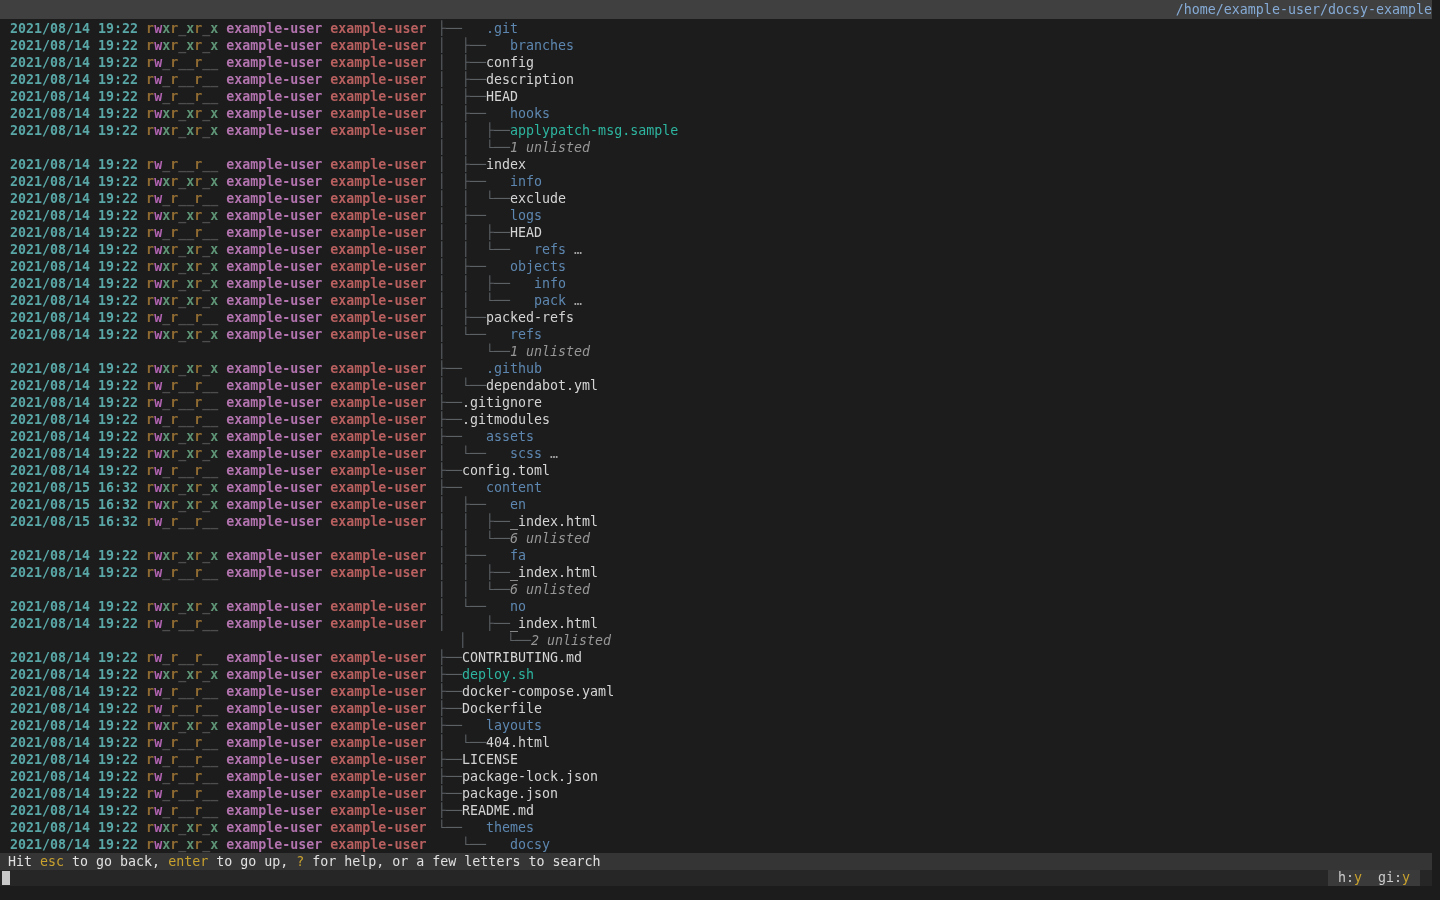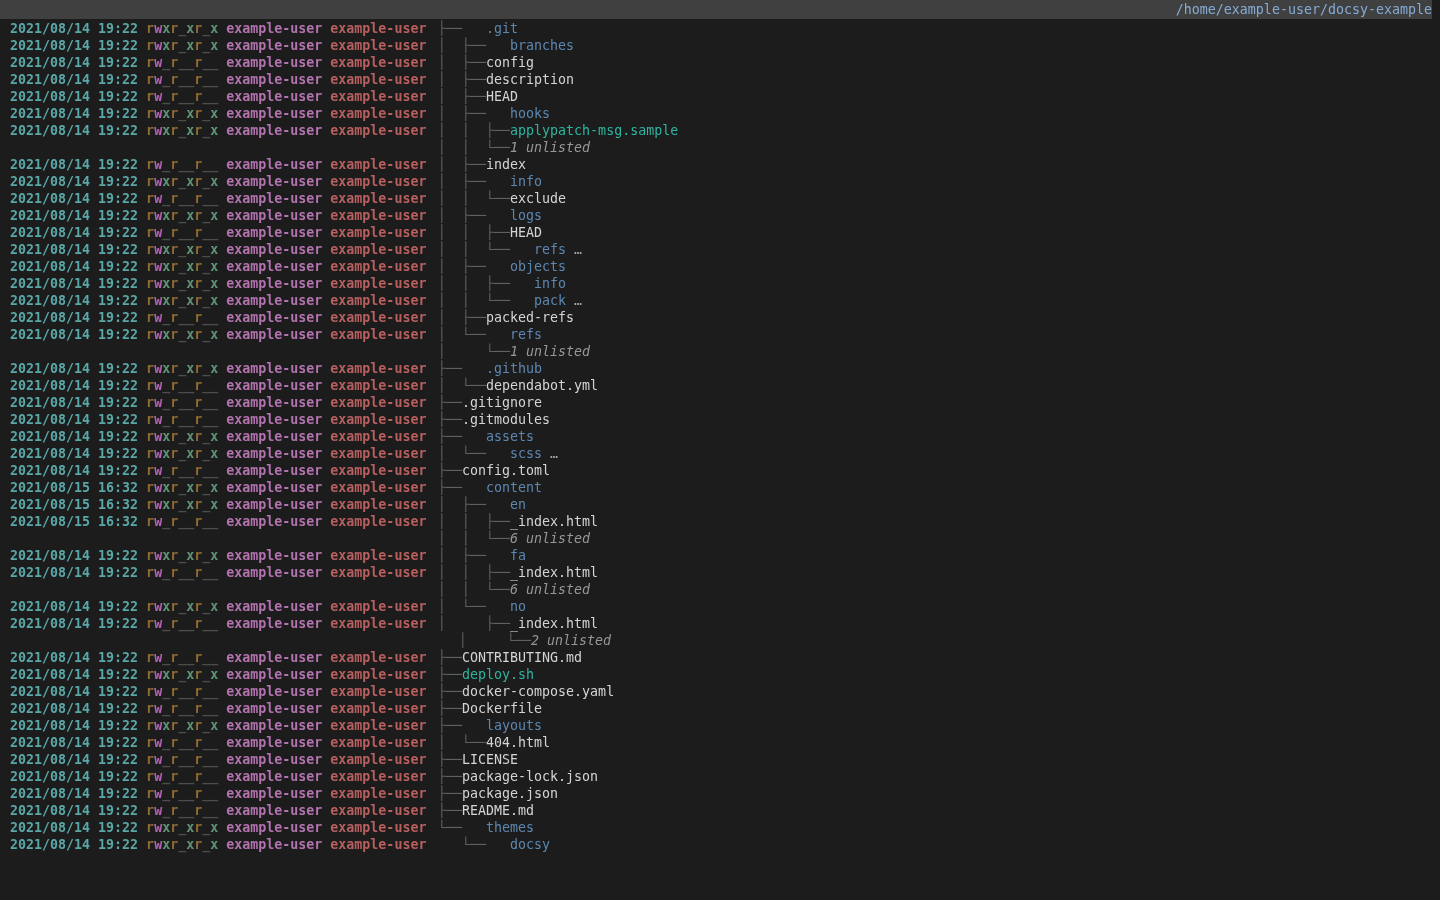--- a/index.html
+++ b/index.html
@@ -101,13 +101,18 @@
       <div class="row" style="top: 700px;"><span class="meta"><span class="c-date"> 2021/08/14 19:22 </span><span><span class="pr">r</span><span class="pw">w</span><span class="pu">_</span><span class="pr">r</span><span class="pu">_</span><span class="pu">_</span><span class="pr">r</span><span class="pu">_</span><span class="pu">_</span></span><span class="c-owner"> example-user</span><span class="c-group"> example-user</span></span><span class="tree"><span class="c-line">├──</span><span class="n-file">Dockerfile</span></span></div>
       <div class="row" style="top: 717px;"><span class="meta"><span class="c-date"> 2021/08/14 19:22 </span><span><span class="pr">r</span><span class="pw">w</span><span class="px">x</span><span class="pr">r</span><span class="pu">_</span><span class="px">x</span><span class="pr">r</span><span class="pu">_</span><span class="px">x</span></span><span class="c-owner"> example-user</span><span class="c-group"> example-user</span></span><span class="tree"><span class="c-line">├──</span><span class="n-dir">layouts</span></span></div>
       <div class="row" style="top: 734px;"><span class="meta"><span class="c-date"> 2021/08/14 19:22 </span><span><span class="pr">r</span><span class="pw">w</span><span class="pu">_</span><span class="pr">r</span><span class="pu">_</span><span class="pu">_</span><span class="pr">r</span><span class="pu">_</span><span class="pu">_</span></span><span class="c-owner"> example-user</span><span class="c-group"> example-user</span></span><span class="tree"><span class="c-line">│  └──</span><span class="n-file">404.html</span></span></div>
       <div class="row" style="top: 751px;"><span class="meta"><span class="c-date"> 2021/08/14 19:22 </span><span><span class="pr">r</span><span class="pw">w</span><span class="pu">_</span><span class="pr">r</span><span class="pu">_</span><span class="pu">_</span><span class="pr">r</span><span class="pu">_</span><span class="pu">_</span></span><span class="c-owner"> example-user</span><span class="c-group"> example-user</span></span><span class="tree"><span class="c-line">├──</span><span class="n-file">LICENSE</span></span></div>
       <div class="row" style="top: 768px;"><span class="meta"><span class="c-date"> 2021/08/14 19:22 </span><span><span class="pr">r</span><span class="pw">w</span><span class="pu">_</span><span class="pr">r</span><span class="pu">_</span><span class="pu">_</span><span class="pr">r</span><span class="pu">_</span><span class="pu">_</span></span><span class="c-owner"> example-user</span><span class="c-group"> example-user</span></span><span class="tree"><span class="c-line">├──</span><span class="n-file">package-lock.json</span></span></div>
       <div class="row" style="top: 785px;"><span class="meta"><span class="c-date"> 2021/08/14 19:22 </span><span><span class="pr">r</span><span class="pw">w</span><span class="pu">_</span><span class="pr">r</span><span class="pu">_</span><span class="pu">_</span><span class="pr">r</span><span class="pu">_</span><span class="pu">_</span></span><span class="c-owner"> example-user</span><span class="c-group"> example-user</span></span><span class="tree"><span class="c-line">├──</span><span class="n-file">package.json</span></span></div>
       <div class="row" style="top: 802px;"><span class="meta"><span class="c-date"> 2021/08/14 19:22 </span><span><span class="pr">r</span><span class="pw">w</span><span class="pu">_</span><span class="pr">r</span><span class="pu">_</span><span class="pu">_</span><span class="pr">r</span><span class="pu">_</span><span class="pu">_</span></span><span class="c-owner"> example-user</span><span class="c-group"> example-user</span></span><span class="tree"><span class="c-line">├──</span><span class="n-file">README.md</span></span></div>
       <div class="row" style="top: 819px;"><span class="meta"><span class="c-date"> 2021/08/14 19:22 </span><span><span class="pr">r</span><span class="pw">w</span><span class="px">x</span><span class="pr">r</span><span class="pu">_</span><span class="px">x</span><span class="pr">r</span><span class="pu">_</span><span class="px">x</span></span><span class="c-owner"> example-user</span><span class="c-group"> example-user</span></span><span class="tree"><span class="c-line">└──</span><span class="n-dir">themes</span></span></div>
       <div class="row" style="top: 836px;"><span class="meta"><span class="c-date"> 2021/08/14 19:22 </span><span><span class="pr">r</span><span class="pw">w</span><span class="px">x</span><span class="pr">r</span><span class="pu">_</span><span class="px">x</span><span class="pr">r</span><span class="pu">_</span><span class="px">x</span></span><span class="c-owner"> example-user</span><span class="c-group"> example-user</span></span><span class="tree"><span class="c-line">   └──</span><span class="n-dir">docsy</span></span></div>
     </div>
+  <div class="statusbar" id="statusbar"><span> Hit </span><span class="s-key">esc</span><span> to go back, </span><span class="s-key">enter</span><span> to go up, </span><span class="s-key">?</span><span> for help, or a few letters to search</span></div>
+  <div class="inputbar">
+    <div class="cursor"></div>
+    <div class="flags" id="flags"><span>h:</span><span class="f-val">y</span><span>  </span><span>gi:</span><span class="f-val">y</span></div>
+  </div>
 </div>
 
 </body></html>

